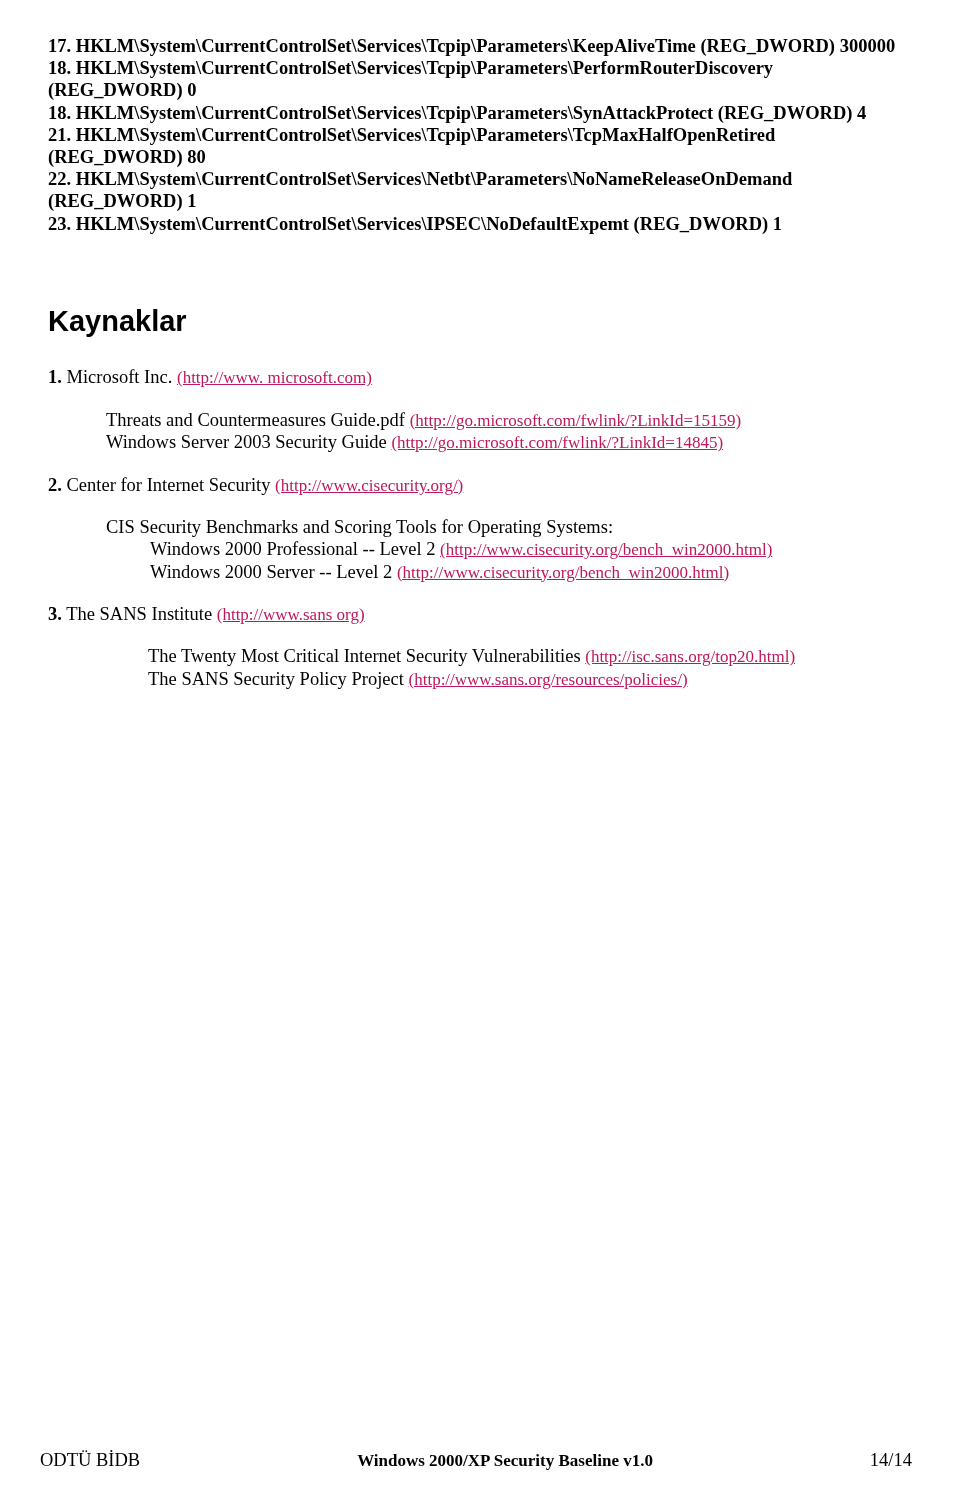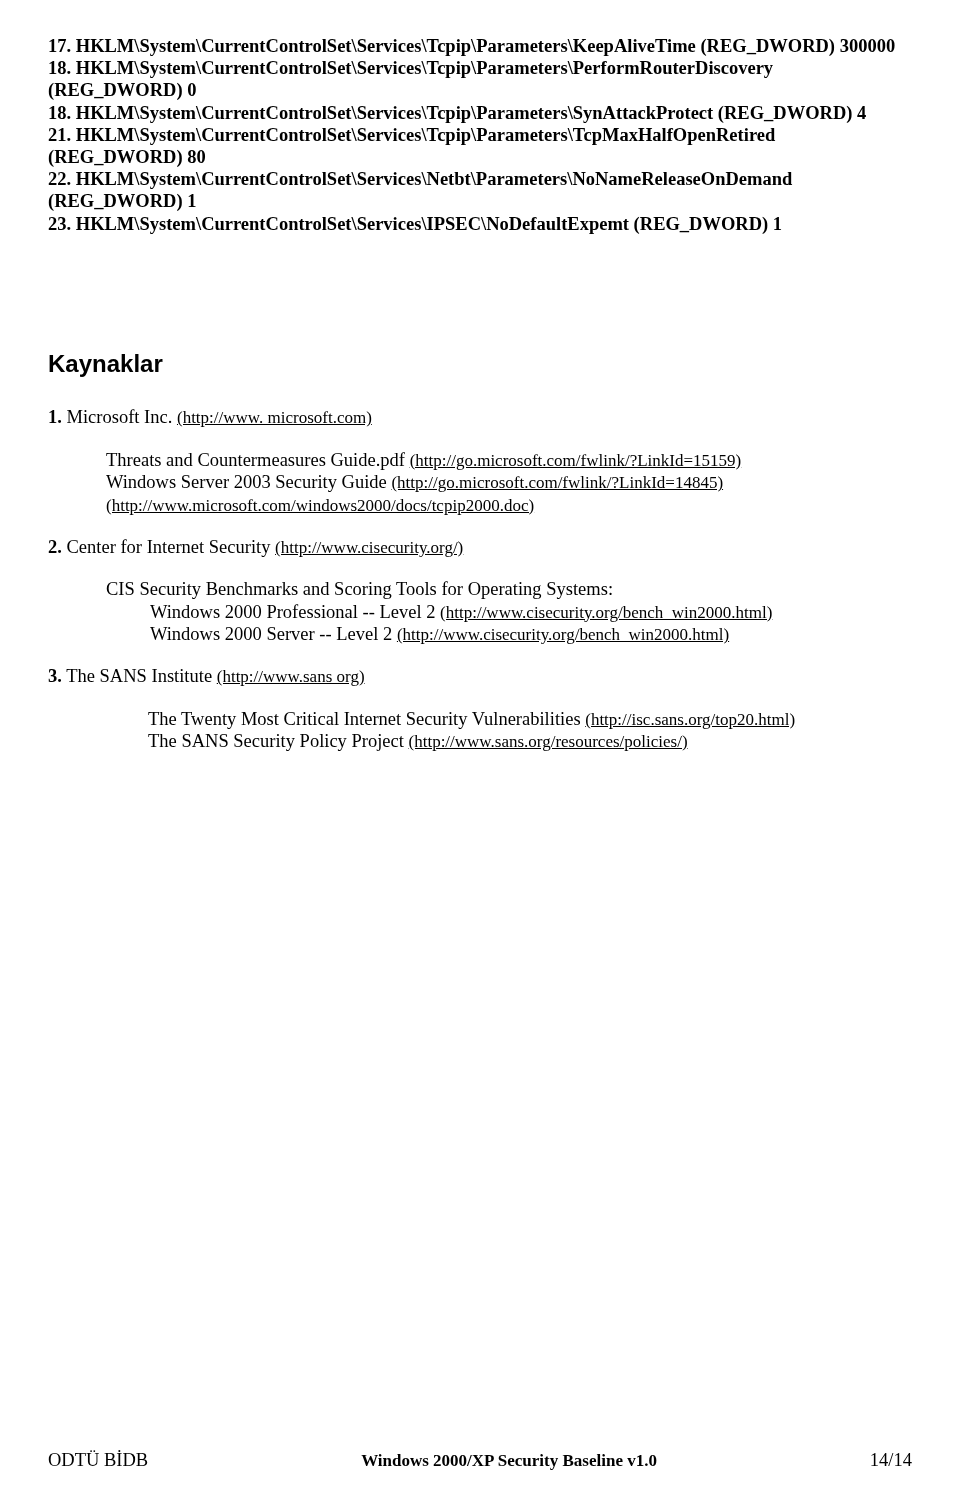--- a/index.html
+++ b/index.html
@@ -19,49 +19,49 @@
     margin: 0 0 0 0;
     padding: 0;
     font-weight: bold;
   }
   .registry-item {
     margin-bottom: 0;
   }
   h2.kaynaklar {
     font-family: Arial, Helvetica, sans-serif;
     font-weight: bold;
-    font-size: 24px;
-    margin-top: 115px;
+    font-size: 29px;
+    margin-top: 69px;
     margin-bottom: 28px;
   }
   .ref-item {
     margin-bottom: 0;
   }
   .ref-top {
     margin-bottom: 0;
   }
   .ref-sub {
     margin-left: 58px;
     margin-top: 20px;
     margin-bottom: 20px;
   }
   .ref-sub2 {
     margin-left: 90px;
   }
   a.link {
-    color: #000000;
+    color: #be185d;
     text-decoration: underline;
   }
   .small {
     font-size: 17px;
   }
   .footer {
     position: absolute;
     bottom: 34px;
-    left: 48px;
+    left: 40px;
     right: 48px;
     display: flex;
     justify-content: space-between;
     align-items: baseline;
   }
   .footer .center {
     font-weight: bold;
     font-size: 17px;
     text-align: center;
   }
@@ -88,21 +88,20 @@
 
 <div class="ref-item">
   <div class="ref-top">
     <span class="bold">1.</span>
     <span>Microsoft Inc.</span>
     <a class="link small">(http://www. microsoft.com)</a>
   </div>
   <div class="ref-sub">
     <div><span>Threats and Countermeasures Guide.pdf </span><a class="link small">(http://go.microsoft.com/fwlink/?LinkId=15159)</a></div>
     <div><span>Windows Server 2003 Security Guide </span><a class="link small">(http://go.microsoft.com/fwlink/?LinkId=14845)</a></div>
-    <div><a class="link small">(http://www.microsoft.com/windows2000/docs/tcpip2000.doc)</a></div>
   </div>
 </div>
 
 <div class="ref-item">
   <div class="ref-top">
     <span class="bold">2.</span>
     <span>Center for Internet Security </span><a class="link small">(http://www.cisecurity.org/)</a>
   </div>
   <div class="ref-sub">
     <div>CIS Security Benchmarks and Scoring Tools for Operating Systems:</div>

